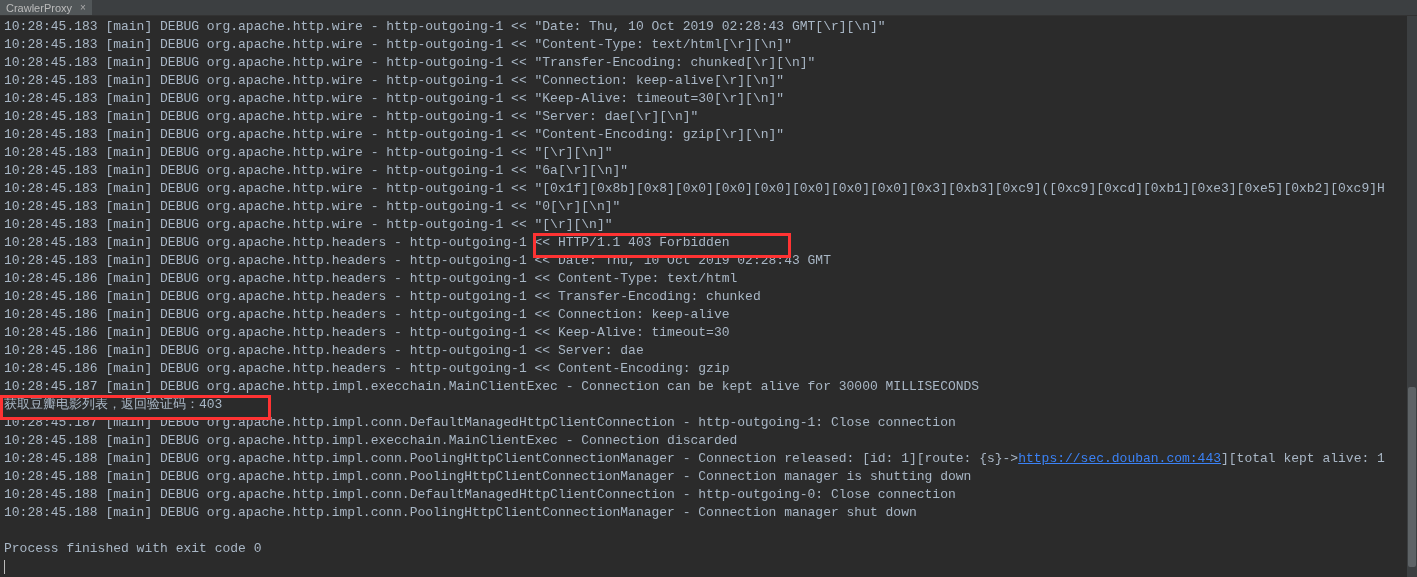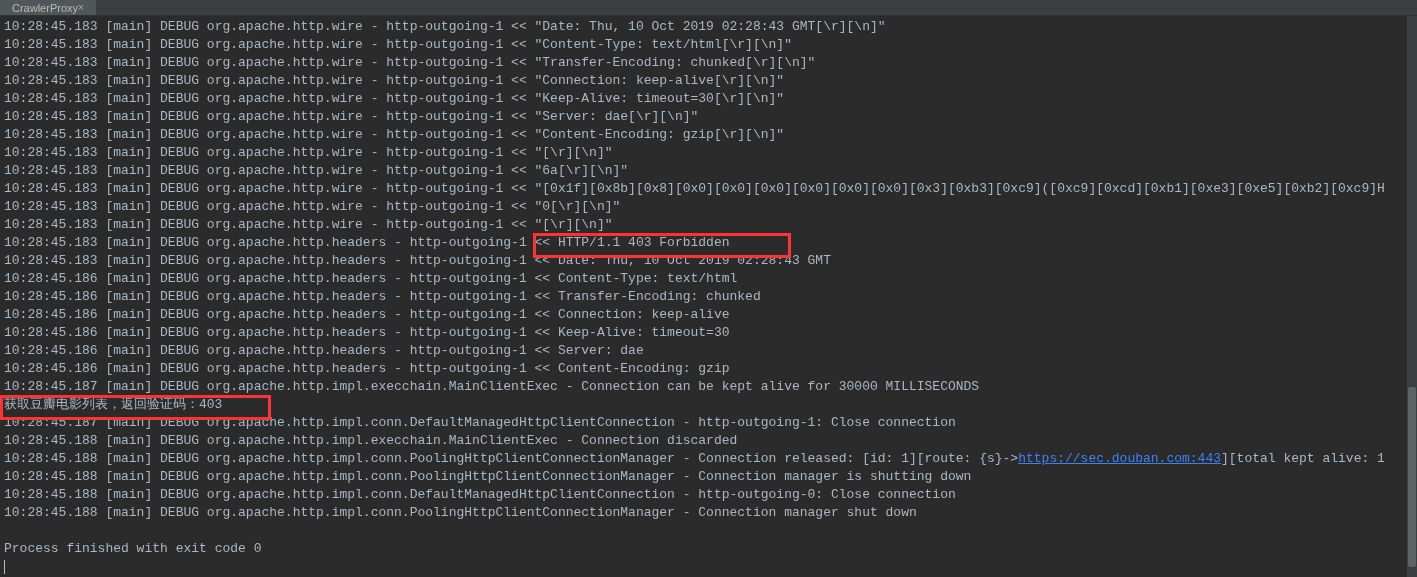--- a/index.html
+++ b/index.html
@@ -18,24 +18,24 @@
   height: 16px;
   border-bottom: 1px solid #323232;
   display: flex;
   align-items: center;
   font-family: sans-serif;
   font-size: 11px;
 }
 .tab {
   background: #515658;
   color: #bbbbbb;
-  padding: 1px 12px;
+  padding: 1px 6px;
   display: flex;
   align-items: center;
-  gap: 0;
+  gap: 8px;
   height: 100%;
 }
 .tab-close {
   color: #aaa;
   font-size: 10px;
   cursor: pointer;
 }
 .console {
   padding: 2px 4px;
   line-height: 18px;

